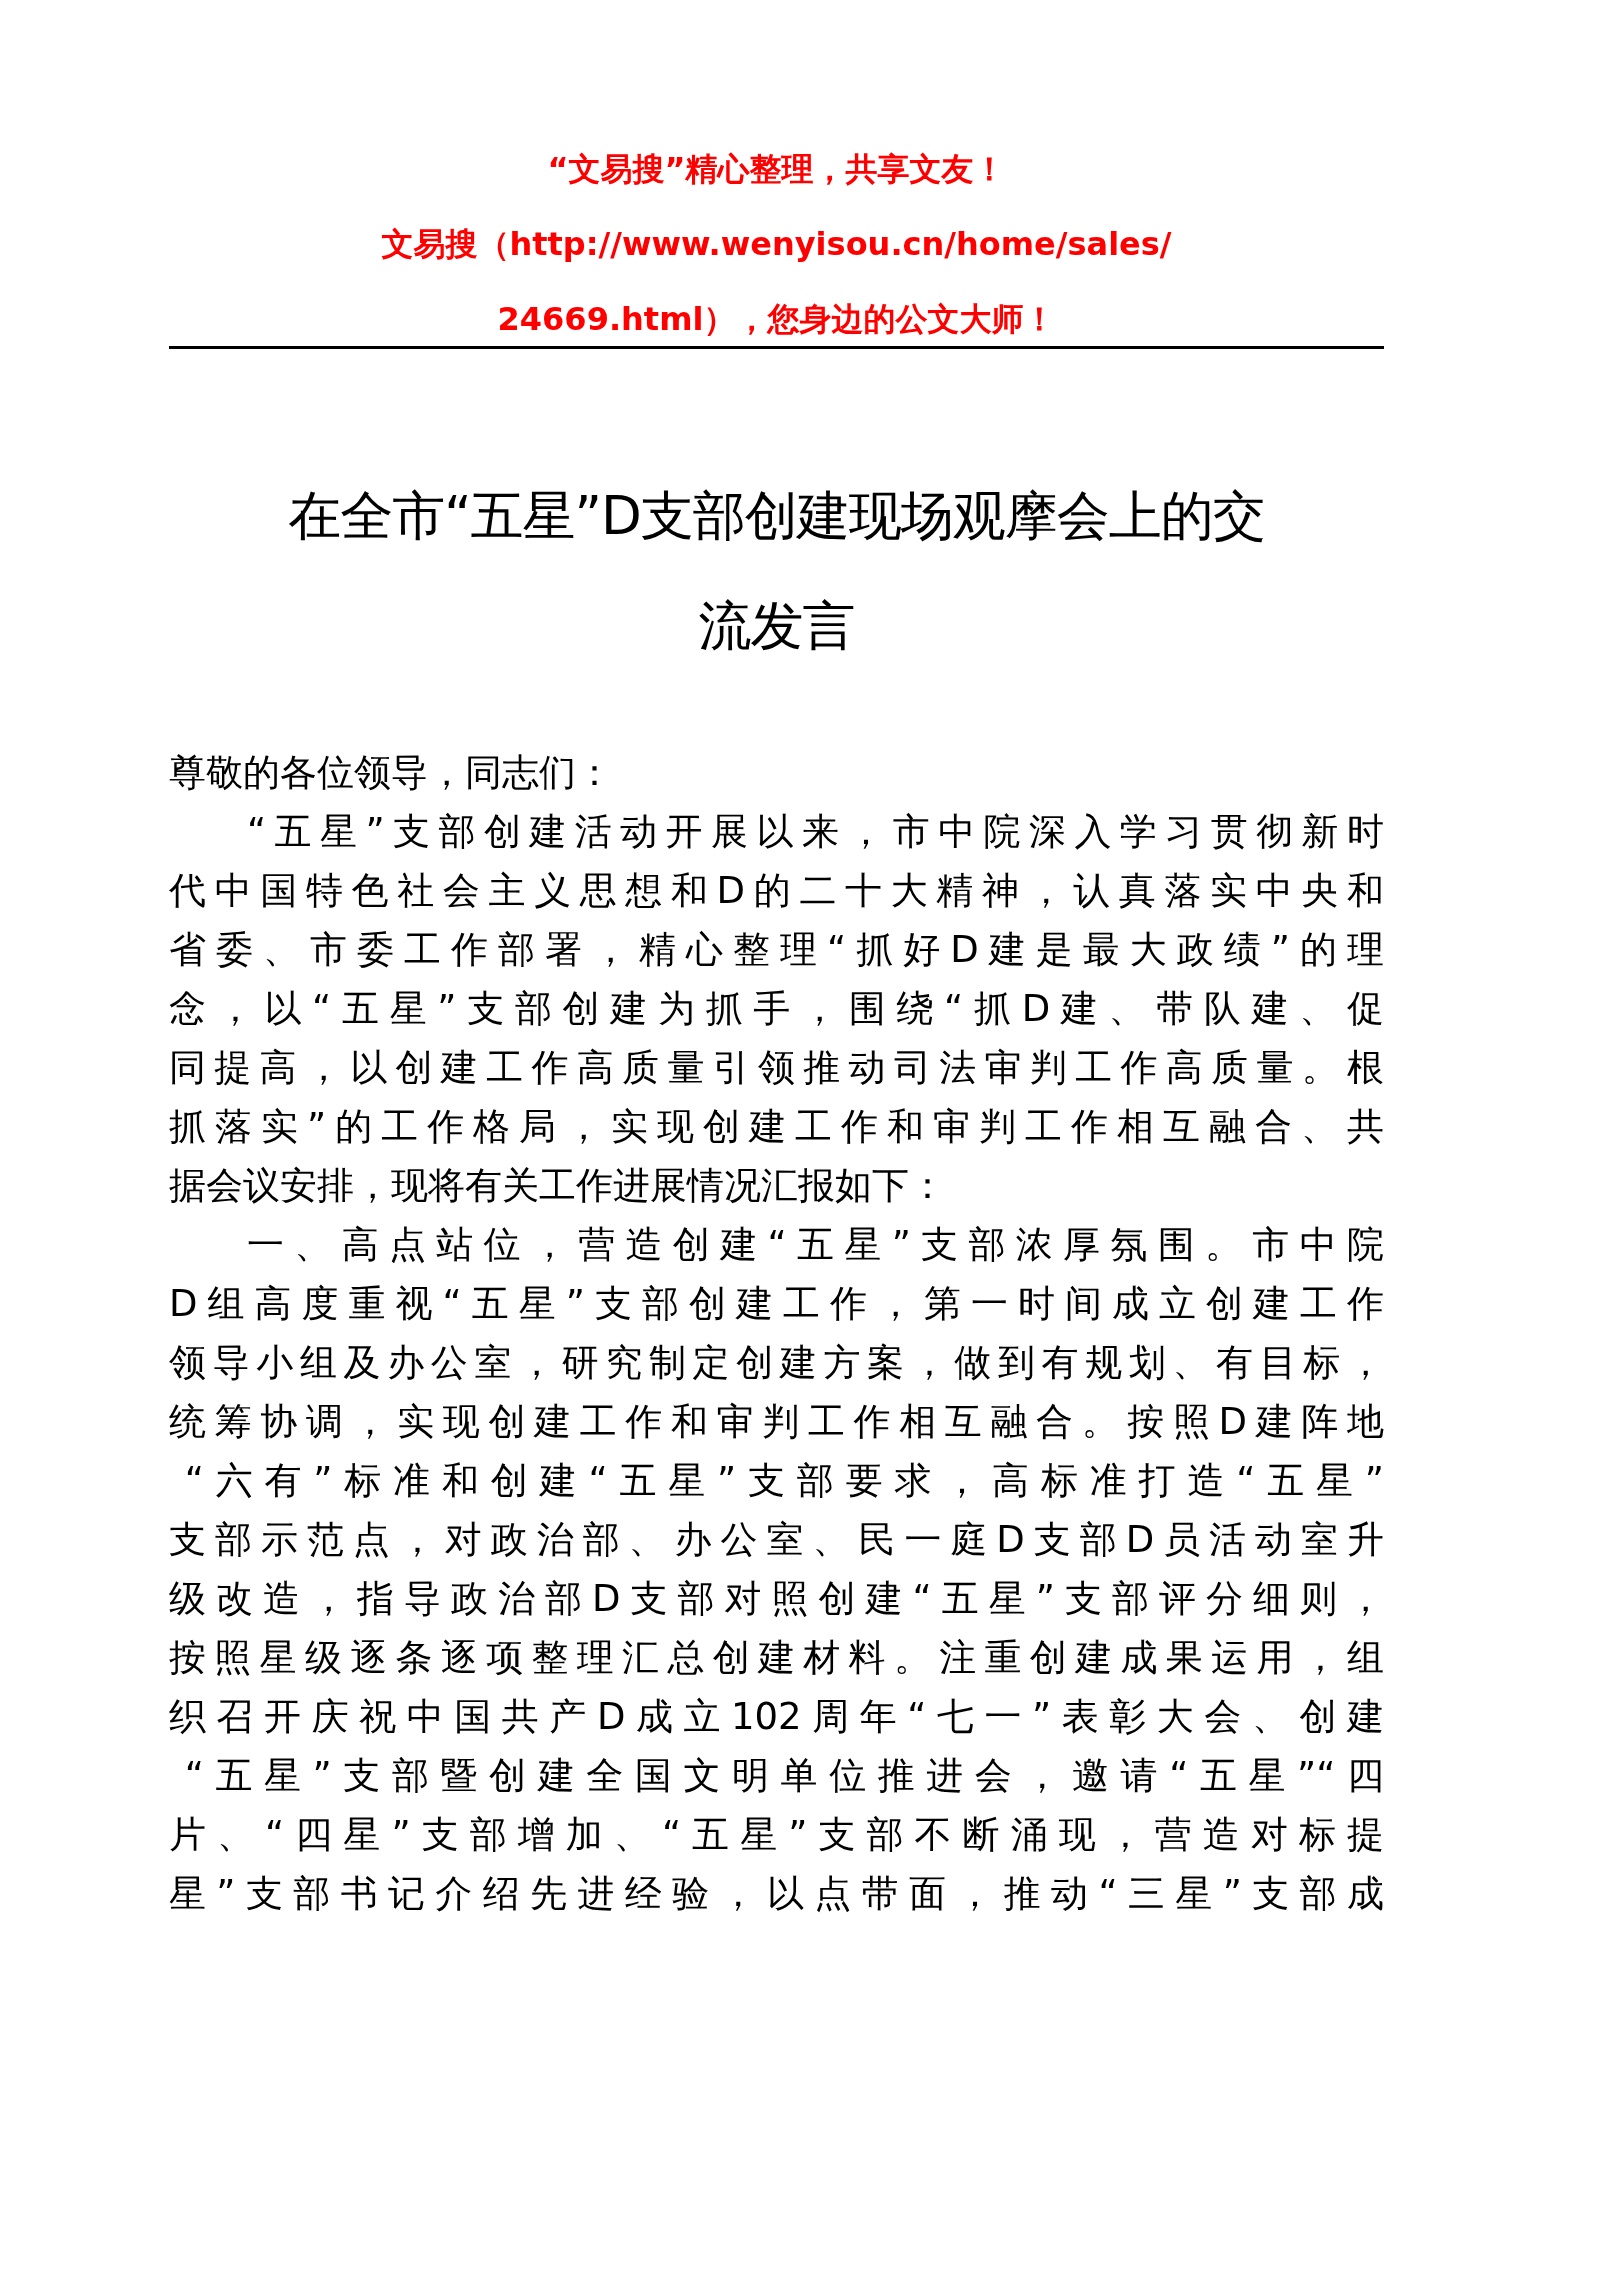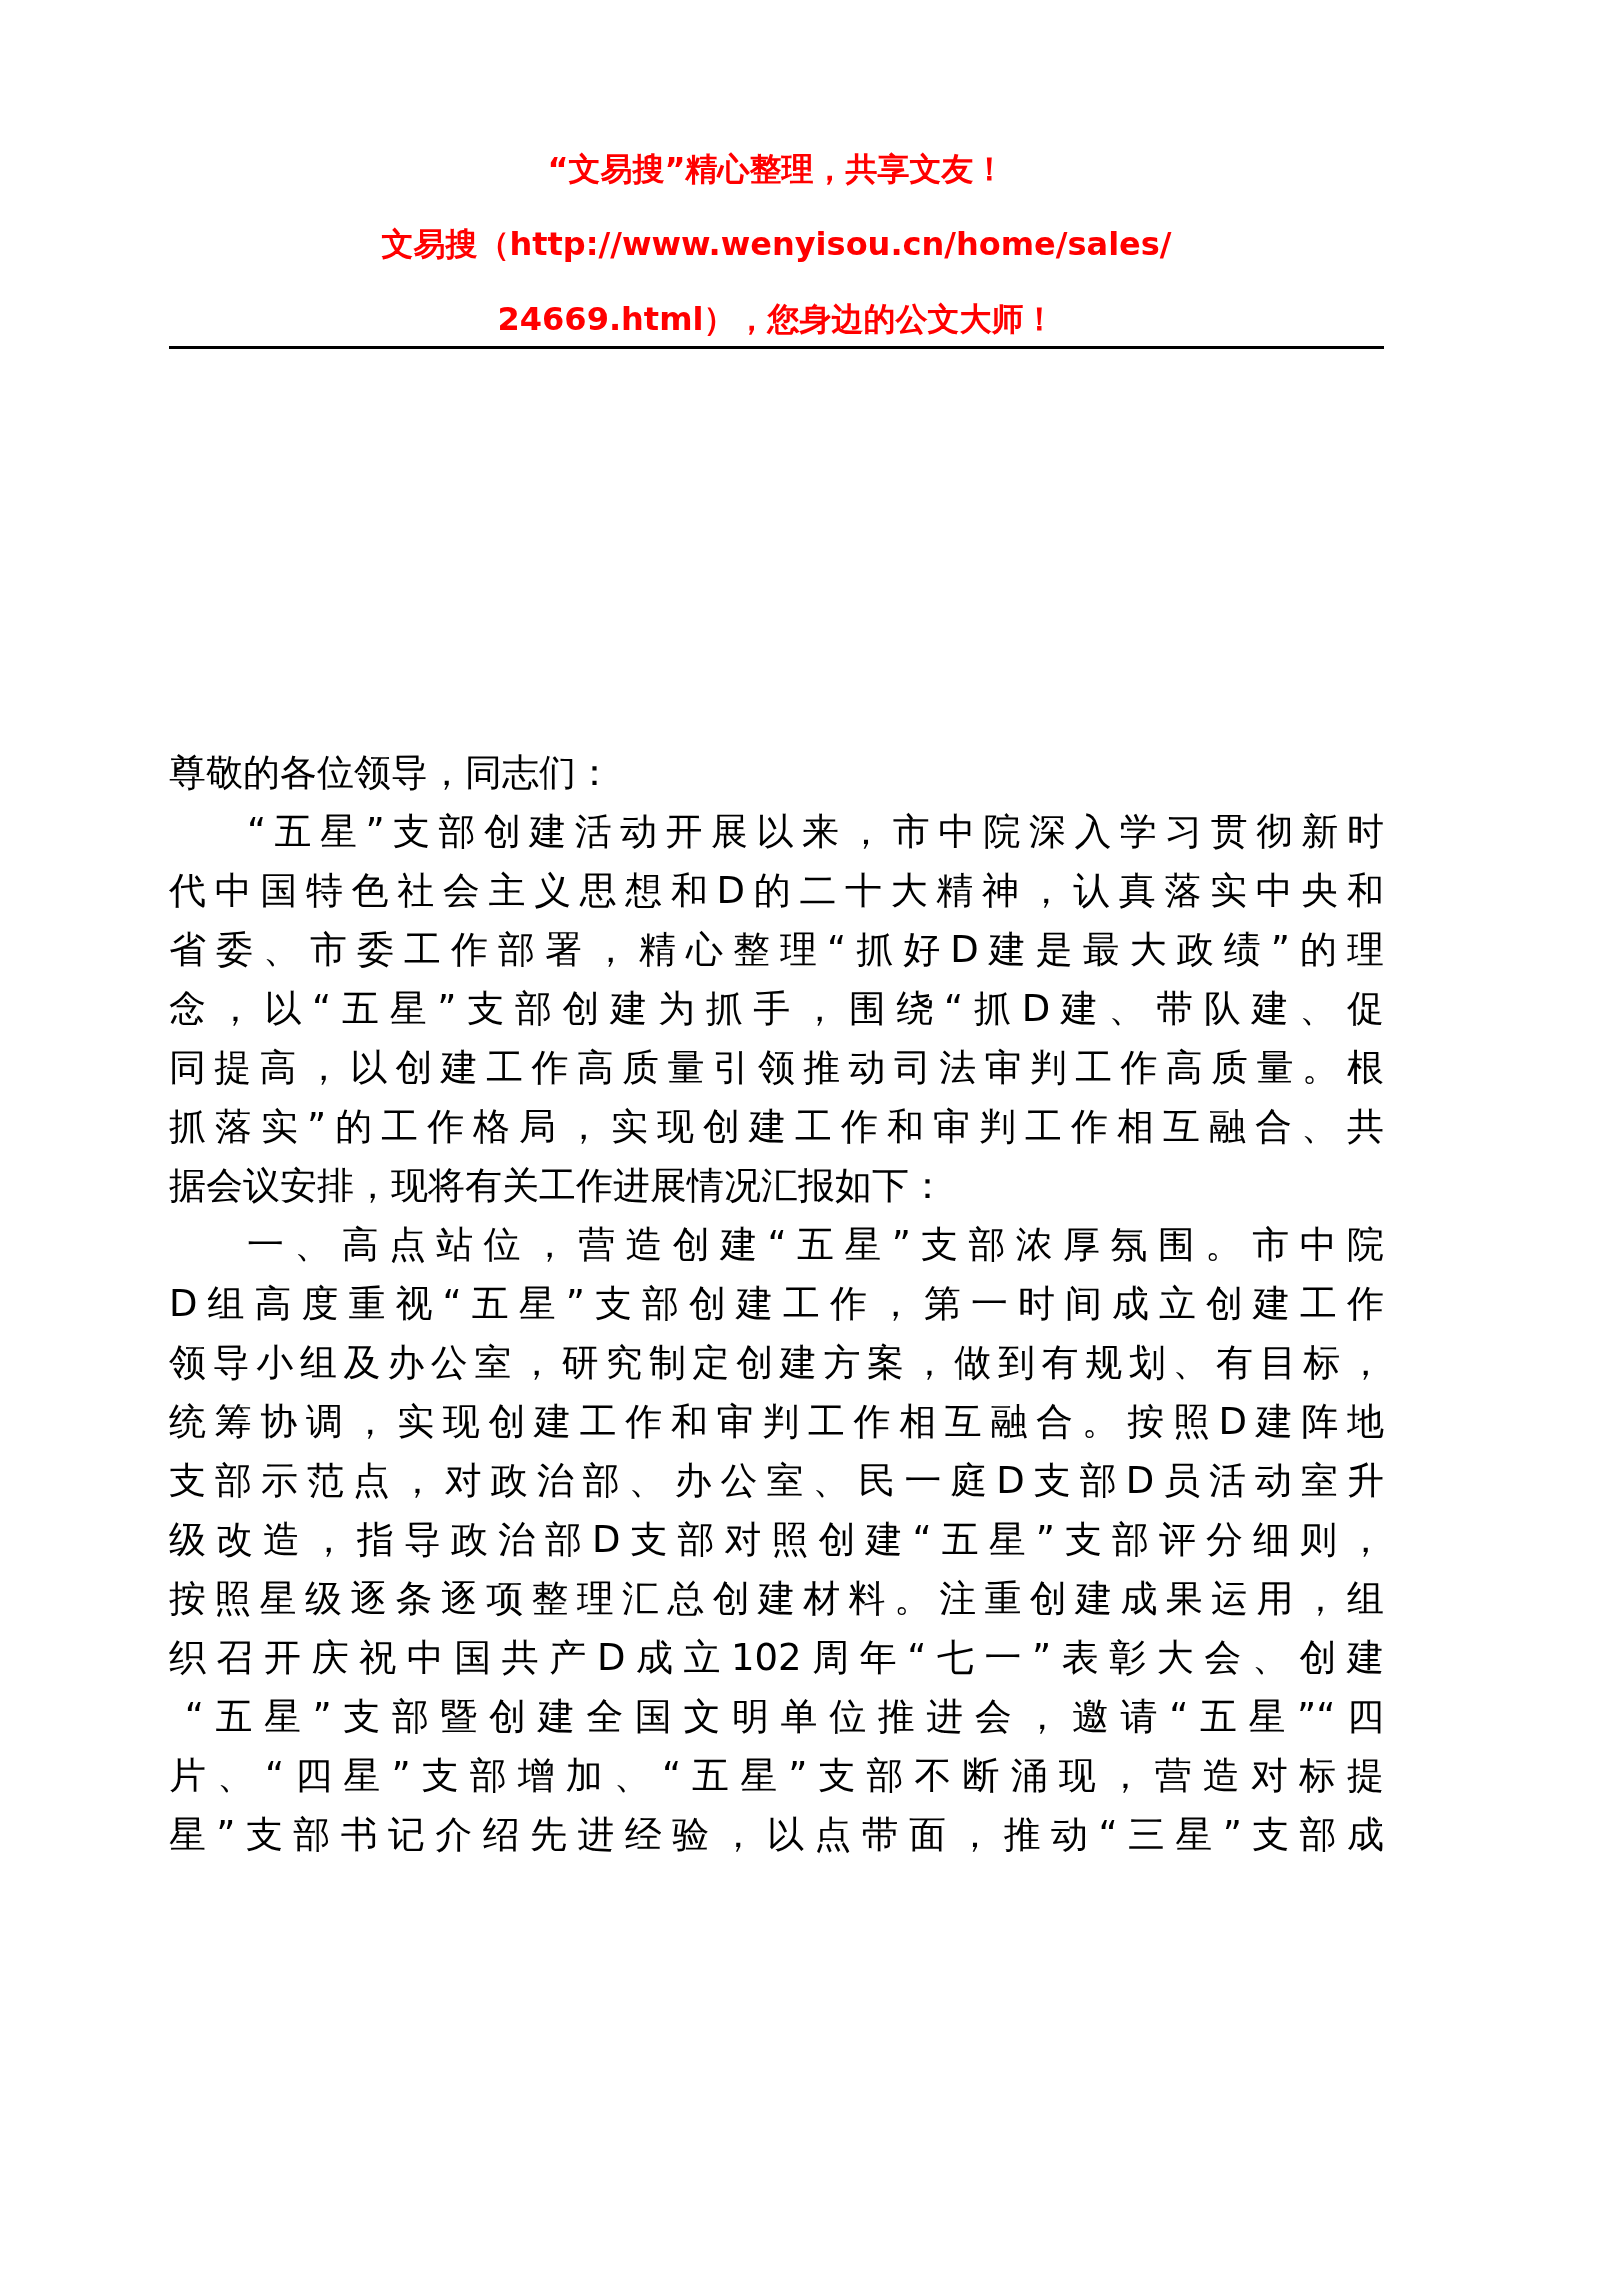--- a/index.html
+++ b/index.html
@@ -89,36 +89,41 @@
 <div class="page">
 
   <div class="header-block">
     <span class="header-line">“文易搜”精心整理，共享文友！</span>
     <span class="header-line">文易搜（http://www.wenyisou.cn/home/sales/</span>
     <span class="header-line">24669.html），您身边的公文大师！</span>
   </div>
 
   <div class="divider"></div>
 
+  <div class="title">
+    <span>在全市“五星”D支部创建现场观摩会上的交</span>
+    <span>流发言</span>
+  </div>
 
   <div class="body-text">
     <span class="body-line last">尊敬的各位领导，同志们：</span>
 
     <span class="body-line indent">“五星”支部创建活动开展以来，市中院深入学习贯彻新时</span>
     <span class="body-line">代中国特色社会主义思想和D的二十大精神，认真落实中央和</span>
     <span class="body-line">省委、市委工作部署，精心整理“抓好D建是最大政绩”的理</span>
     <span class="body-line">念，以“五星”支部创建为抓手，围绕“抓D建、带队建、促</span>
     <span class="body-line">同提高，以创建工作高质量引领推动司法审判工作高质量。根</span>
     <span class="body-line">抓落实”的工作格局，实现创建工作和审判工作相互融合、共</span>
     <span class="body-line last">据会议安排，现将有关工作进展情况汇报如下：</span>
 
     <span class="body-line indent">一、高点站位，营造创建“五星”支部浓厚氛围。市中院</span>
     <span class="body-line">D组高度重视“五星”支部创建工作，第一时间成立创建工作</span>
     <span class="body-line">领导小组及办公室，研究制定创建方案，做到有规划、有目标，</span>
     <span class="body-line">统筹协调，实现创建工作和审判工作相互融合。按照D建阵地</span>
+    <span class="body-line small-indent">“六有”标准和创建“五星”支部要求，高标准打造“五星”</span>
     <span class="body-line">支部示范点，对政治部、办公室、民一庭D支部D员活动室升</span>
     <span class="body-line">级改造，指导政治部D支部对照创建“五星”支部评分细则，</span>
     <span class="body-line">按照星级逐条逐项整理汇总创建材料。注重创建成果运用，组</span>
     <span class="body-line">织召开庆祝中国共产D成立102周年“七一”表彰大会、创建</span>
     <span class="body-line small-indent">“五星”支部暨创建全国文明单位推进会，邀请“五星”“四</span>
     <span class="body-line">片、“四星”支部增加、“五星”支部不断涌现，营造对标提</span>
     <span class="body-line">星”支部书记介绍先进经验，以点带面，推动“三星”支部成</span>
   </div>
 
 </div>

